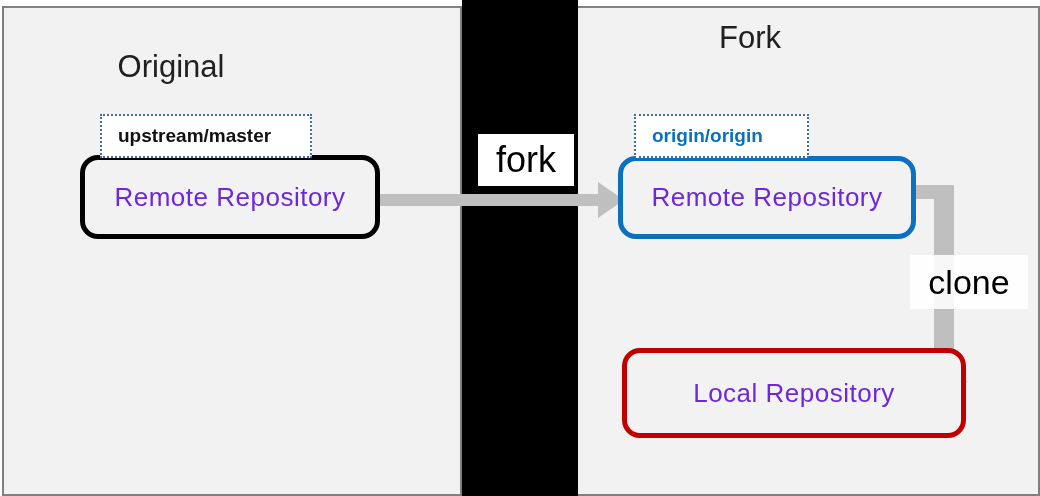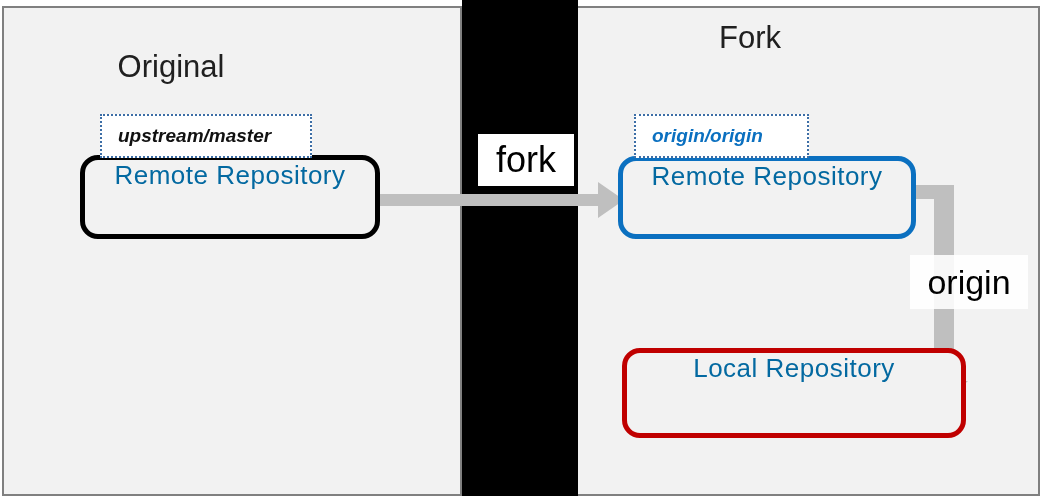--- a/index.html
+++ b/index.html
@@ -94,24 +94,24 @@
     white-space: nowrap;
   }
 
   
   .repo-box {
     position: absolute;
     box-sizing: border-box;
     background: #f2f2f2;
     border-radius: 18px;
     display: flex;
-    align-items: flex-start;
+    align-items: center;
     justify-content: center;
     font-size: 26px;
-    color: #0369a1;
+    color: #6d28d9;
     letter-spacing: 0.5px;
     white-space: nowrap;
   }
   #repo-upstream {
     left: 80px;
     top: 155px;
     width: 300px;
     height: 84px;
     border: 5px solid #000000;
   }
@@ -132,21 +132,20 @@
 
   
   .branch-tag {
     position: absolute;
     box-sizing: border-box;
     background: #ffffff;
     border: 2px dotted #3d6ea6;
     display: flex;
     align-items: center;
     font-weight: bold;
-    font-style: italic;
     font-size: 19px;
     letter-spacing: 0px;
     white-space: nowrap;
     padding-left: 16px;
   }
   #tag-upstream-master {
     left: 100px;
     top: 114px;
     width: 212px;
     height: 44px;
@@ -257,16 +256,16 @@
   </div>
 
   <div class="repo-box" id="repo-local">
     <span>Local Repository</span>
   </div>
 
   <div class="op-label" id="label-fork">
     <span>fork</span>
   </div>
   <div class="op-label" id="label-clone">
-    <span>origin</span>
+    <span>clone</span>
   </div>
 
 </div>
 
 </body></html>

